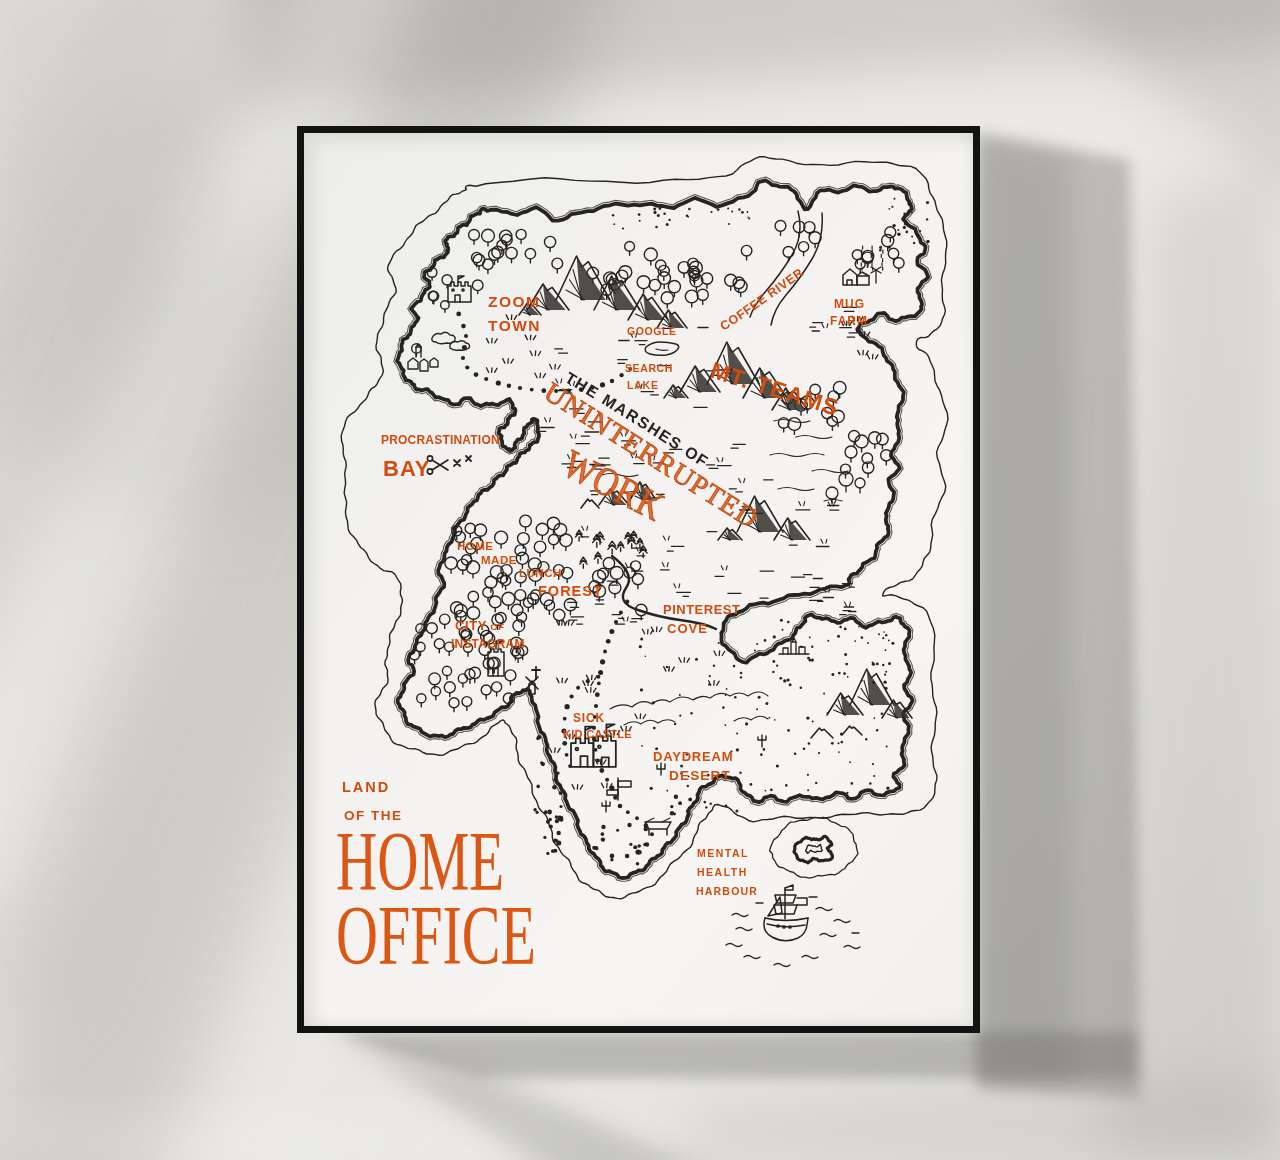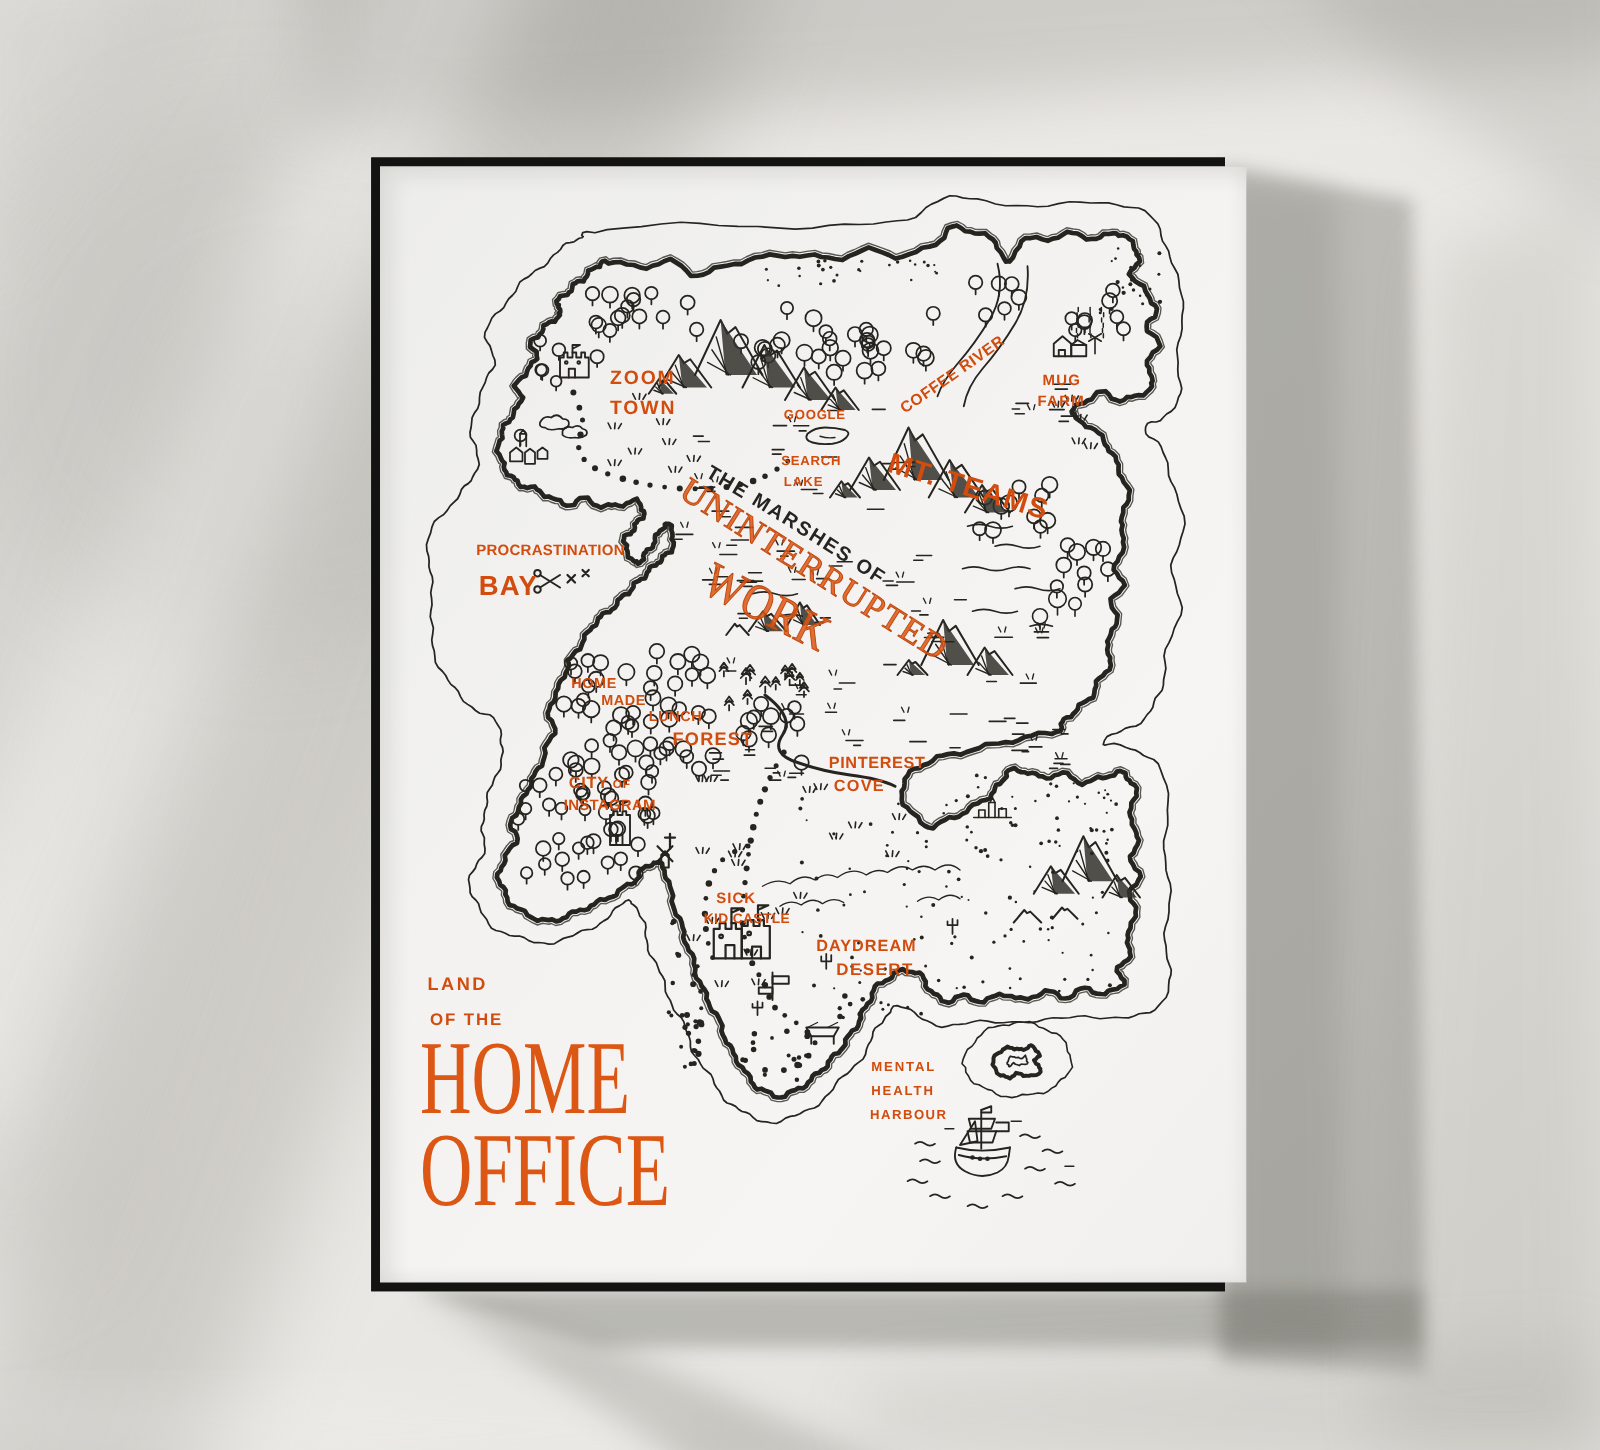--- a/index.html
+++ b/index.html
@@ -62,21 +62,21 @@
 
 <polygon points="690,1105 1280,1075 1280,1160 690,1160" fill="#8a897f" opacity="0.14" filter="url(#b26)"></polygon>
 
 <polygon points="0,1120 560,1130 520,1160 0,1160" fill="#ffffff" opacity="0.22" filter="url(#b26)"></polygon>
 
 <polygon points="1150,200 1280,160 1280,1160 1100,1160" fill="#8a897f" opacity="0.16" filter="url(#b26)"></polygon>
 </svg>
 
 <div style="position:absolute;left:297px;top:126px;width:669px;height:893px;background:#131312;border:7px solid #131312;"></div>
 
-<div id="poster" style="position:absolute;left:304px;top:133px;width:669px;height:893px;background:linear-gradient(128deg,#ededeb 0%,#f3f2f0 38%,#f6f5f3 72%,#f0efed 100%);box-shadow:inset 10px 8px 16px rgba(40,40,38,0.09), inset -5px -5px 12px rgba(40,40,38,0.05);padding-left:24px;">
+<div id="poster" style="position:absolute;left:304px;top:133px;width:669px;height:893px;background:linear-gradient(128deg,#ededeb 0%,#f3f2f0 38%,#f6f5f3 72%,#f0efed 100%);box-shadow:inset 10px 8px 16px rgba(40,40,38,0.09), inset -5px -5px 12px rgba(40,40,38,0.05);">
 <svg width="669" height="893" viewBox="0 0 669 893">
 <defs>
 <path id="pMarsh" d="M 260,248 Q 335,292 426,352"></path>
 <path id="pUnint" d="M 238,264 L 516,440"></path>
 <path id="pWork" d="M 248,322 L 390,406"></path>
 <path id="pCoffee" d="M 420,198 Q 464,168 522,126"></path>
 <path id="pTeams" d="M 405,244 L 555,290"></path>
 </defs>
 
 <path class="ink" stroke-width="1.4" d="M172.0 53.2L181.7 50.7L194.4 49.5L209.1 48.3L224.8 46.2L240.7 44.8L256.0 45.7L270.9 47.4L286.3 48.1L302.0 48.2L317.4 49.3L332.2 50.3L346.0 49.5L359.0 47.3L371.5 46.3L383.6 46.6L394.8 46.2L404.9 44.6L413.9 43.6L421.9 43.0L428.5 41.0L433.0 37.0L436.8 33.0L441.2 30.3L446.1 28.3L450.9 25.7L455.8 23.6L460.9 23.8L466.1 25.3L471.7 26.0L478.0 26.1L484.9 27.6L492.4 30.2L500.5 31.6L509.2 31.5L517.8 31.6L526.0 32.4L534.3 32.0L542.8 29.9L551.5 28.4L560.3 28.7L568.6 29.4L576.0 29.2L582.8 29.3L589.2 30.8L595.1 32.5L601.0 33.0L606.9 33.4L611.9 35.5L615.6 39.1L619.0 42.6L622.3 46.1L624.2 50.4L624.8 55.4L626.0 59.9L628.6 63.7L630.9 67.9L631.9 72.6L633.2 77.3L635.8 81.8L638.3 86.4L639.1 91.6L639.6 97.2L641.1 102.7L642.7 108.1L642.7 113.7L641.7 119.0L641.5 124.1L641.7 129.9L640.6 135.8L638.5 141.3L637.4 146.8L638.0 152.0L638.5 157.0L638.2 162.5L638.6 168.2L640.3 173.2L641.4 177.8L640.5 181.7L638.8 184.8L637.7 188.8L636.0 193.1L632.9 196.1L629.3 198.2L626.7 200.8L624.3 203.5L620.9 204.6L617.1 204.5L614.1 205.6L612.6 208.3L612.3 211.0L612.7 214.0L615.0 216.5L618.9 218.2L622.6 220.5L624.9 224.4L626.4 228.8L628.3 232.8L630.2 237.2L630.6 242.2L630.9 247.5L632.8 252.3L635.6 257.1L637.5 262.4L638.8 268.2L640.8 274.1L643.3 279.9L644.0 286.1L642.5 292.0L640.7 297.5L639.4 303.0L637.4 308.4L634.5 313.5L632.6 319.1L633.3 325.0L635.4 330.5L636.7 336.0L637.9 341.8L640.1 347.4L641.8 353.2L640.8 359.1L637.9 364.3L635.4 369.7L633.7 375.5L631.2 381.1L628.3 386.3L627.2 391.8L628.1 397.1L628.7 401.8L627.8 406.4L626.9 410.8L626.7 415.1L625.7 419.2L622.9 422.5L620.2 425.5L619.1 429.0L618.3 432.8L616.3 436.0L613.7 438.7L611.4 442.1L608.7 445.8L604.7 447.9L600.2 448.5L596.1 449.7L592.9 451.9L589.4 453.6L585.2 454.5L581.6 456.3L579.5 459.5L578.8 462.1L578.6 462.6L579.8 463.1L583.0 462.4L587.3 461.7L592.2 462.9L596.8 465.0L600.6 466.3L604.3 467.1L607.7 469.0L610.8 471.4L614.5 473.0L618.9 474.6L622.6 478.0L624.6 483.2L626.7 489.1L629.3 495.2L630.8 501.9L630.4 508.8L629.9 515.1L630.2 521.0L630.2 527.3L628.6 533.5L626.9 539.8L627.0 546.1L628.2 551.9L628.6 557.3L628.8 563.1L630.2 568.7L632.2 574.0L632.9 579.6L632.0 585.0L631.2 590.3L631.2 596.3L630.4 602.5L628.4 608.2L627.1 613.8L627.7 619.0L628.8 623.6L629.1 628.6L629.6 633.9L631.3 638.5L633.0 642.8L632.7 646.9L631.3 650.9L630.9 655.4L630.7 660.5L628.9 665.0L625.6 668.4L622.7 671.7L619.9 675.0L616.2 677.1L611.6 677.5L607.3 678.0L603.3 679.8L598.9 681.3L593.9 681.2L588.4 680.8L582.3 681.4L576.0 682.0L570.0 681.0L564.0 679.6L557.9 680.0L551.7 681.2L545.2 681.5L538.5 681.2L532.2 682.2L526.0 684.3L519.4 685.2L512.5 684.6L505.6 684.4L498.7 685.2L492.2 685.3L486.1 683.9L480.0 683.2L474.3 684.4L468.8 686.0L463.4 686.5L458.5 686.6L454.1 687.9L449.4 688.9L445.1 687.8L441.4 685.4L437.6 683.6L433.7 682.3L430.5 680.1L427.6 676.9L424.4 674.5L420.6 673.5L417.0 672.7L413.8 671.5L410.8 671.8L409.0 674.4L408.4 676.8L406.7 678.4L404.6 680.2L403.2 682.8L401.8 685.5L399.0 687.4L396.0 689.5L394.4 692.6L394.0 696.3L392.7 699.7L390.6 702.8L389.2 706.4L388.4 710.6L386.4 714.3L382.9 716.9L379.4 719.6L376.9 722.9L374.0 725.9L370.2 728.1L366.7 730.6L364.4 734.4L362.5 738.5L359.6 741.6L356.3 744.3L353.7 747.7L351.2 751.3L347.5 753.4L343.1 754.4L339.3 755.8L336.0 758.0L332.3 759.5L328.2 760.1L324.4 761.5L320.9 764.1L317.1 765.8L313.2 765.4L309.3 764.5L305.3 764.3L301.5 763.5L298.4 760.9L295.8 758.2L292.9 756.9L289.6 756.2L286.8 754.4L284.5 752.1L281.3 750.5L277.6 749.4L274.9 747.0L273.4 743.4L271.7 740.0L269.3 737.2L267.4 734.0L266.4 730.0L264.8 726.6L261.7 724.0L258.5 721.5L256.4 718.1L254.6 714.6L251.8 711.6L249.2 708.4L248.3 704.4L248.3 699.9L247.2 696.0L245.3 692.4L244.0 688.6L243.1 684.5L241.0 681.1L237.6 678.2L234.9 675.0L233.6 671.1L232.2 667.3L230.0 664.0L228.3 660.3L228.1 655.9L227.9 651.6L226.0 648.0L223.7 644.7L222.4 641.0L221.1 637.2L218.6 633.9L215.6 630.8L214.2 627.2L214.2 623.3L213.6 619.6L212.3 616.2L212.1 612.6L212.8 608.8L212.3 605.3L210.0 602.6L207.8 599.8L206.7 596.4L205.4 593.2L202.9 591.0L201.0 589.8L200.7 588.3L199.0 586.9L196.5 587.8L194.3 589.9L191.4 591.7L188.2 593.3L186.1 595.8L184.5 599.2L182.2 601.9L179.0 603.7L175.9 605.8L173.2 608.6L169.8 610.4L165.5 610.7L161.3 611.4L157.8 613.5L154.3 615.7L150.4 616.7L146.7 617.7L143.1 619.8L139.3 622.1L135.1 622.3L131.0 621.4L126.9 621.0L122.9 621.0L119.0 619.5L115.4 617.1L111.6 615.8L107.5 615.9L103.6 615.4L100.2 613.6L96.7 612.2L92.7 611.4L89.2 609.6L87.0 606.3L85.4 602.6L83.2 599.8L80.9 597.0L79.8 593.4L78.8 589.8L76.6 587.0L73.7 584.3L72.1 581.2L72.0 577.7L71.5 574.3L70.8 570.7L71.6 567.2L74.2 564.3L76.3 561.5L77.3 558.4L78.9 555.3L81.6 552.8L83.8 549.8L84.0 546.0L83.4 542.7L83.4 540.2L83.5 537.3L82.3 534.5L80.9 531.6L81.1 528.1L82.7 525.0L83.4 522.2L83.2 518.8L83.8 515.3L85.4 512.0L86.0 508.4L85.5 504.5L85.8 501.0L87.8 498.0L89.9 495.0L90.8 491.6L92.0 488.3L94.3 485.4L96.4 482.5L96.9 478.9L96.7 475.0L97.5 471.5L98.5 468.3L98.0 465.0L96.5 461.9L96.3 458.5L97.1 454.5L96.6 450.7L94.6 447.6L92.7 444.5L90.8 441.1L87.8 438.8L83.7 438.3L79.7 437.6L76.4 435.4L73.5 432.6L70.1 430.5L66.7 428.1L64.4 424.3L62.6 420.1L60.0 417.0L56.7 414.5L54.4 411.1L52.6 407.4L49.9 404.0L46.5 400.8L44.3 396.9L43.9 392.4L43.4 387.8L42.0 383.5L41.4 378.9L42.2 374.0L42.7 369.4L41.5 365.0L40.2 360.4L40.7 355.6L41.6 350.9L41.3 346.0L40.6 341.3L41.3 337.1L42.3 332.7L41.8 328.3L40.1 324.3L39.1 320.1L39.3 315.9L38.9 312.0L37.5 307.5L37.2 302.6L38.7 297.9L40.5 293.3L41.6 288.5L43.4 284.2L47.0 281.1L51.0 278.6L53.8 275.3L56.1 271.7L59.2 268.7L62.1 266.0L63.9 262.4L65.2 258.5L67.5 255.7L70.5 253.9L72.9 251.6L74.1 248.6L75.7 245.6L78.1 242.3L79.4 238.5L78.6 234.6L77.4 230.7L77.3 227.0L76.8 223.3L74.6 220.0L72.3 216.8L72.0 212.8L72.9 208.8L73.3 205.0L73.7 201.1L75.6 197.3L78.2 193.8L79.5 189.6L79.6 185.0L80.2 180.7L82.2 176.9L84.1 173.1L85.3 169.0L87.0 165.4L89.9 162.6L92.2 159.1L91.9 155.1L90.3 151.4L89.2 147.5L88.0 143.7L85.7 140.6L83.6 136.9L84.0 132.9L86.0 129.2L87.8 125.4L89.5 121.4L92.3 118.1L96.1 115.8L99.0 113.1L100.8 109.5L103.0 106.0L106.0 103.2L108.6 100.2L110.2 96.2L111.9 92.6L115.1 90.3L118.7 88.5L121.5 86.0L124.1 83.4L127.6 81.7L131.4 80.3L134.2 77.5L136.3 73.8L138.9 70.9L142.0 68.9L144.5 66.4L146.3 63.4L148.8 61.5L152.1 61.1L155.1 60.5L157.2 59.0L159.4 57.6L161.5 57.2L162.5 56.3L161.4 55.3L162.2 53.1L165.5 52.3Z"></path>

